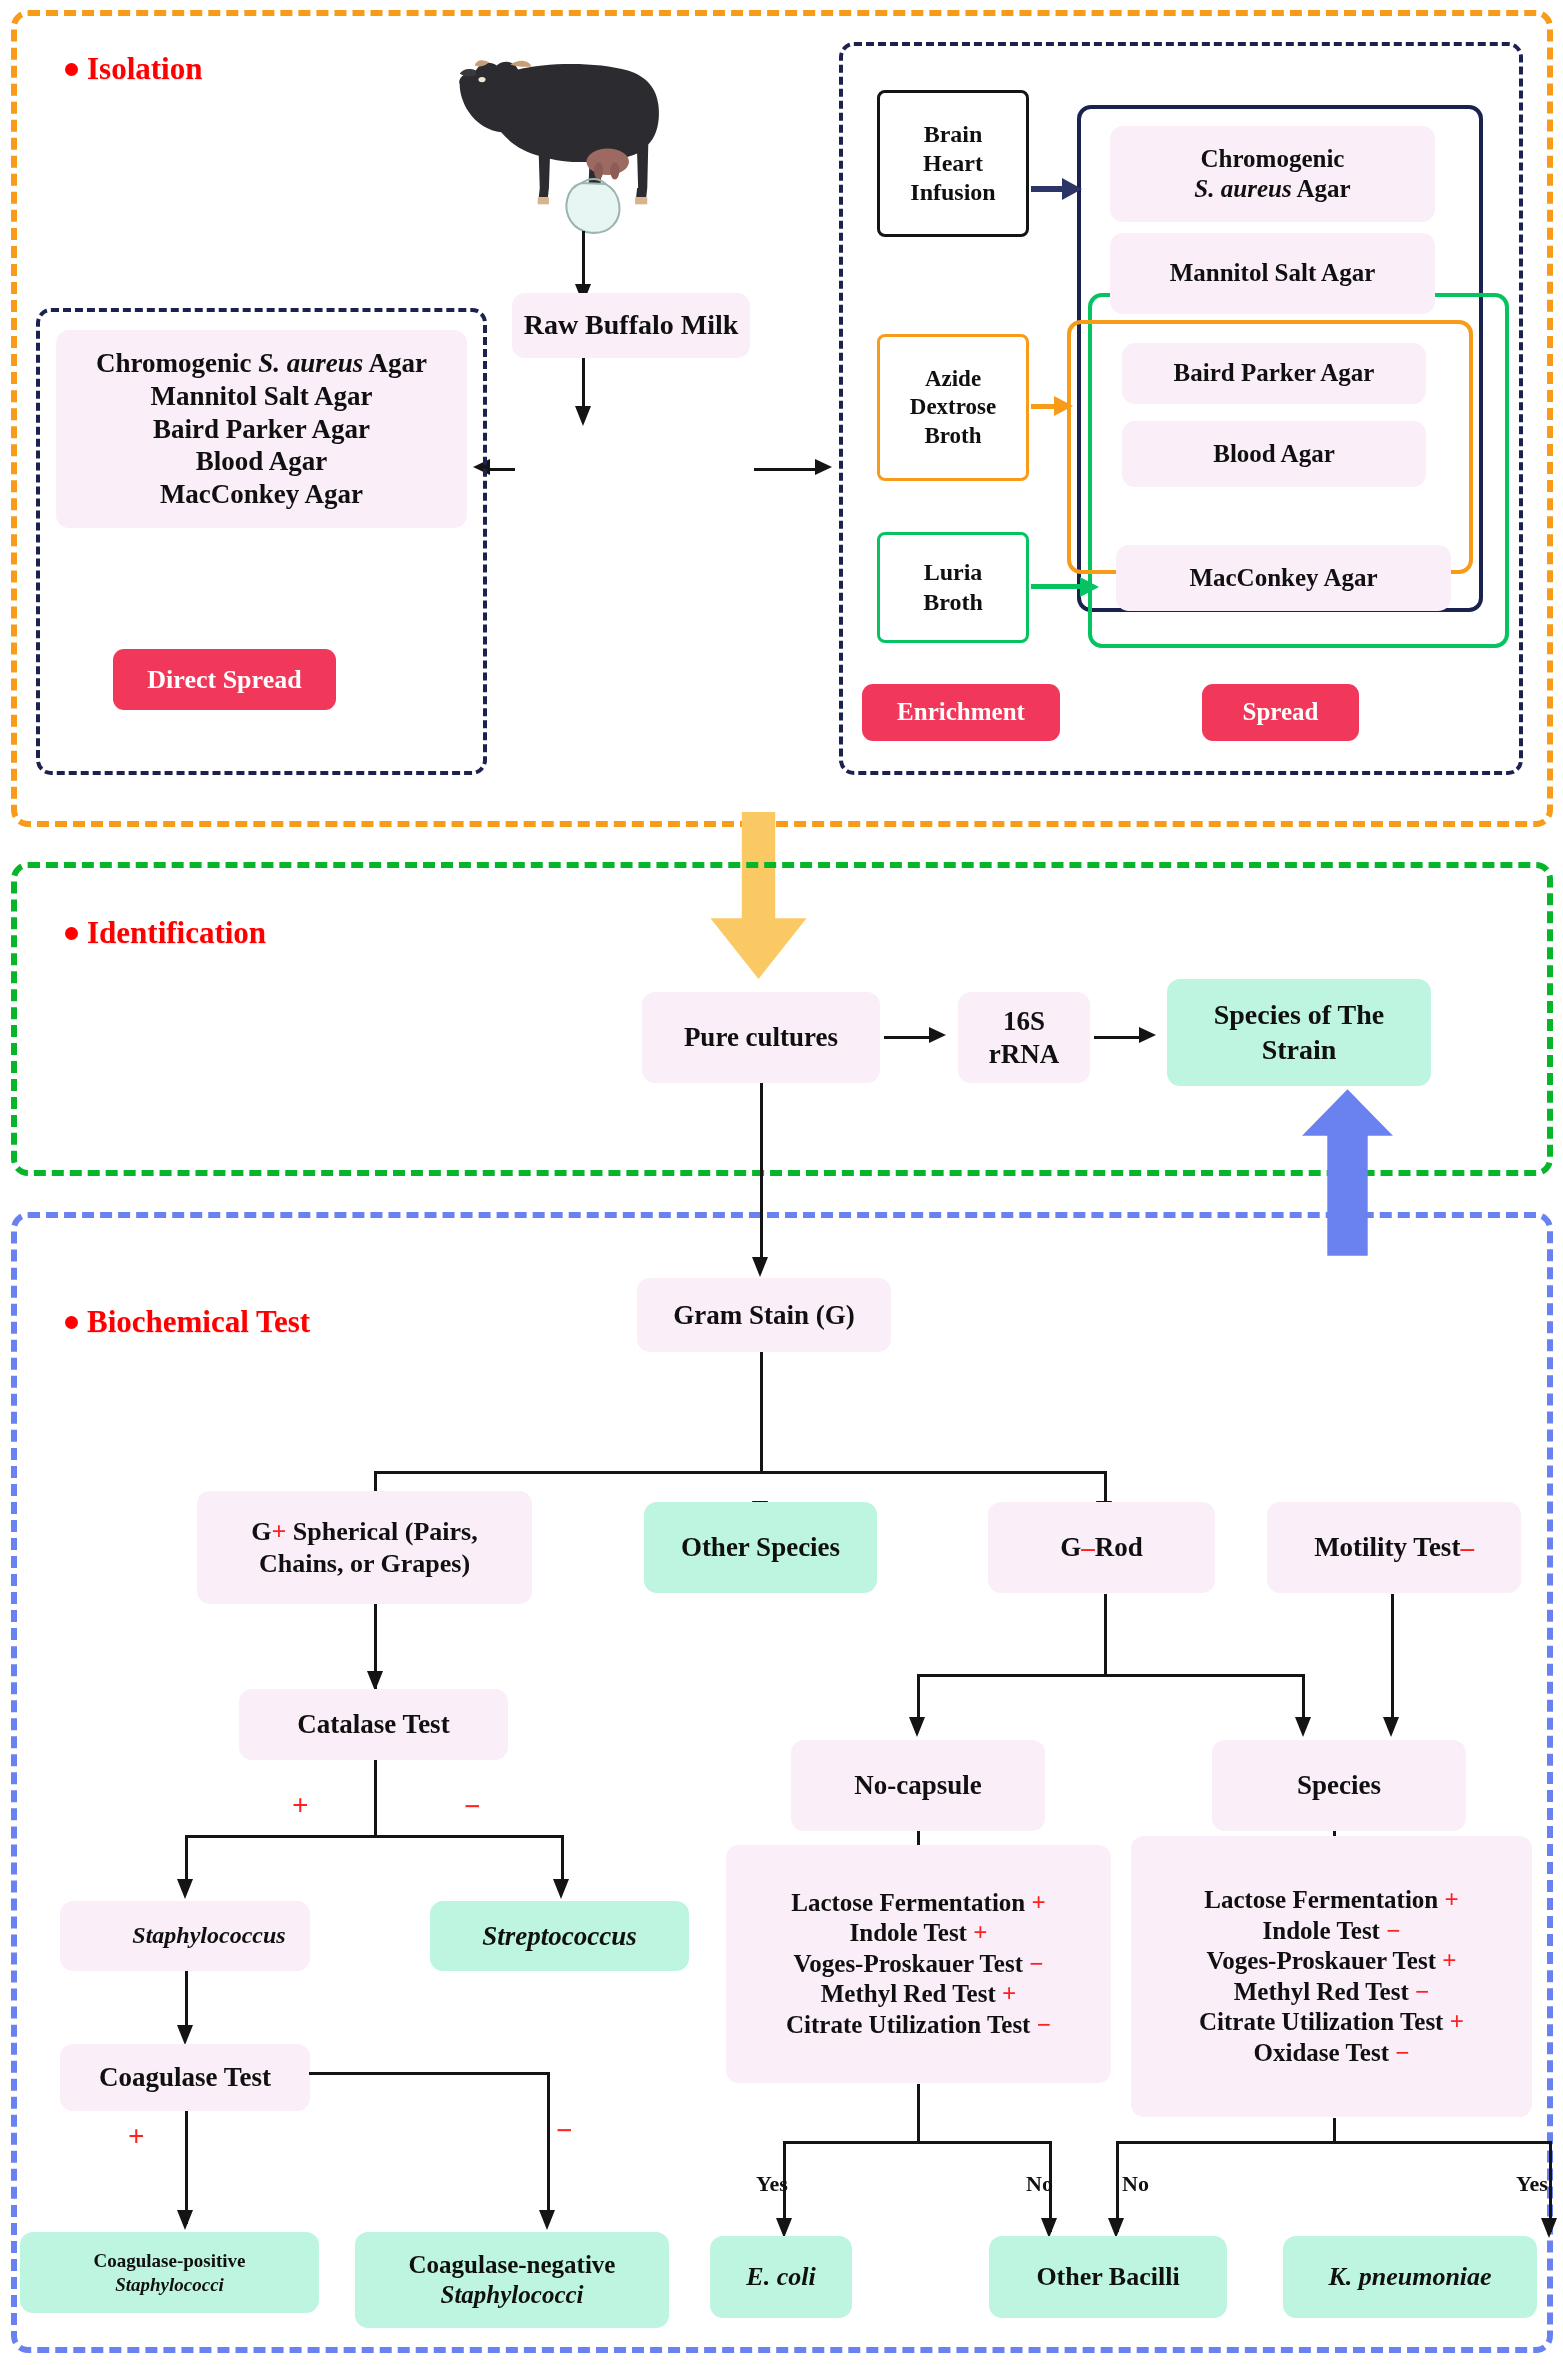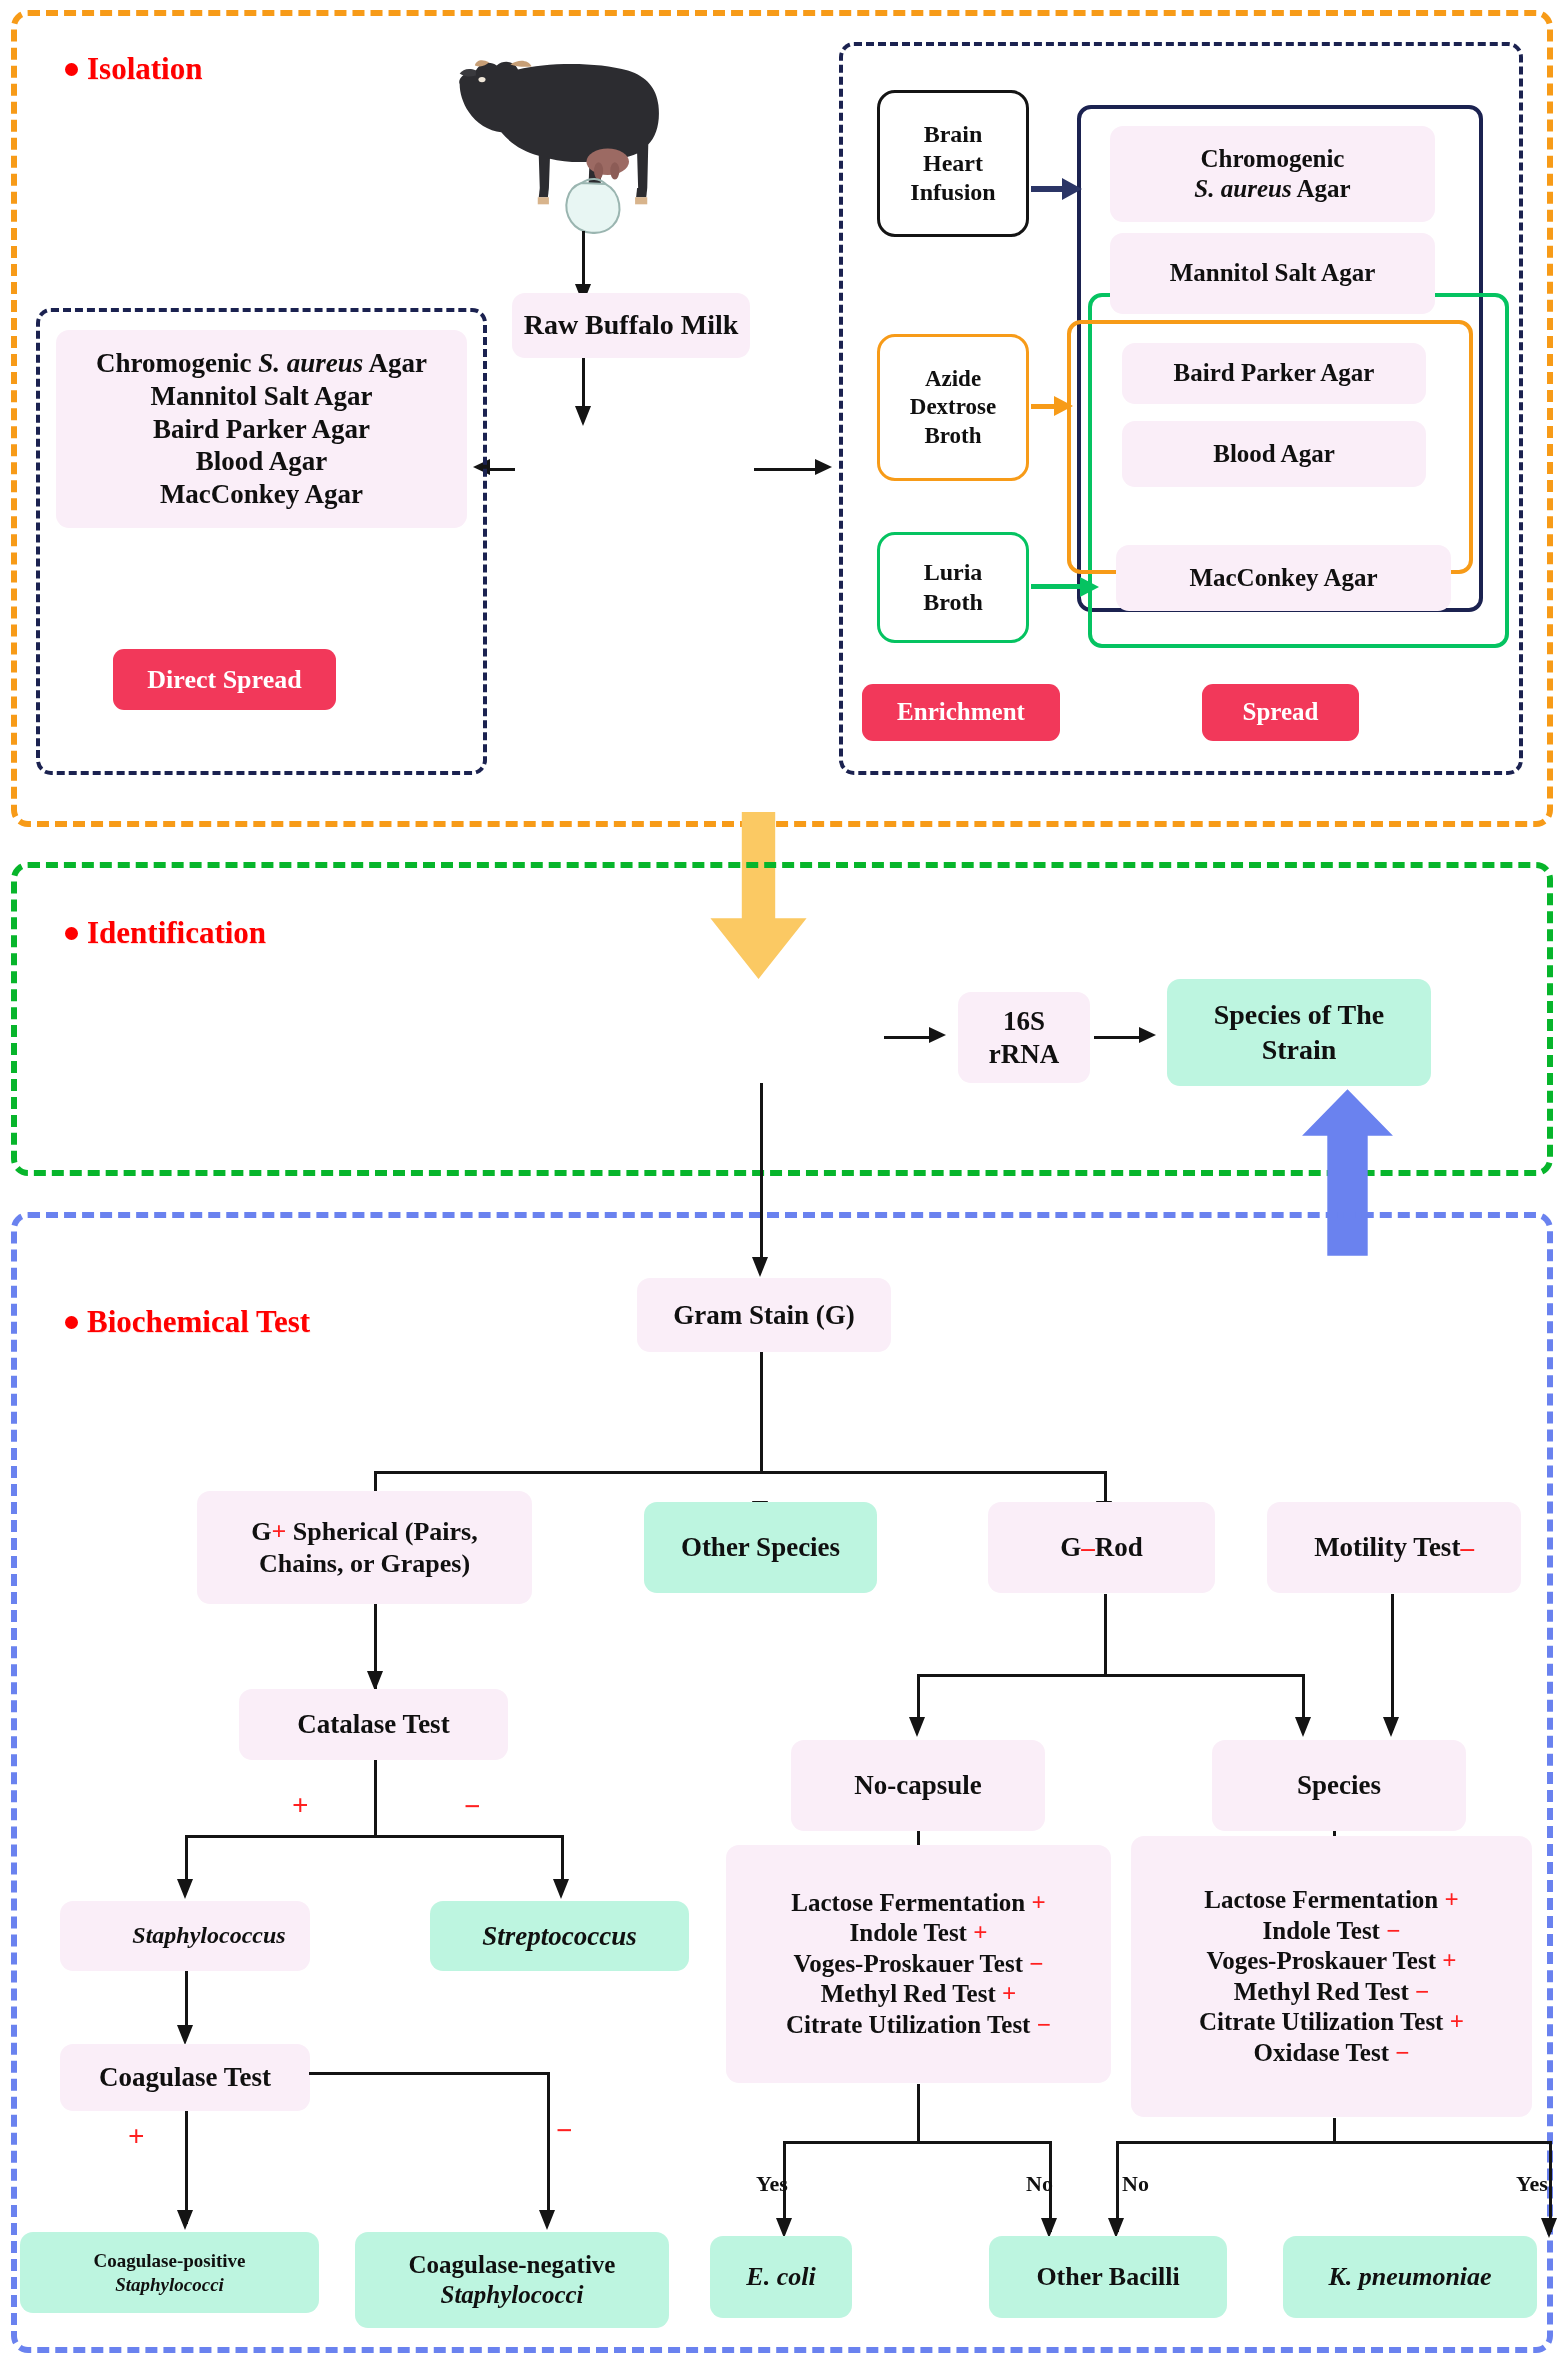--- a/index.html
+++ b/index.html
@@ -31,21 +31,21 @@
   .t-ident{left:65px;top:915px;}
   .t-bio{left:65px;top:1304px;}
 
   
   .node{position:absolute;box-sizing:border-box;display:flex;align-items:center;justify-content:center;
         text-align:center;font-weight:bold;border-radius:13px;line-height:1.22;color:#101010;
         font-family:"Liberation Serif", serif;}
   .pink{background:#FAEEF8;}
   .mint{background:#BDF5E0;}
   .red{background:#F2385A;color:#FFFFFF;border-radius:11px;}
-  .outline{background:#FFFFFF;border-width:3.6px;border-style:solid;border-radius:18px;}
+  .outline{background:#FFFFFF;border-width:3.6px;border-style:solid;border-radius:8px;}
   .ol-black{border-color:#141414;}
   .ol-orange{border-color:#F79B18;}
   .ol-green{border-color:#05C361;}
 
   .it{font-style:italic;}
   .pos{color:#FF2020;}
   .neg{color:#FF2020;}
 
   
   .ln{position:absolute;background:#141414;}
@@ -178,20 +178,21 @@
 
   <svg class="big-arrow" style="left:700px;top:812px;width:117px;height:167px;" viewBox="0 0 230 330">
     <polygon points="82,0 148,0 148,210 210,210 115,330 20,210 82,210" fill="#FBC963"></polygon>
   </svg>
 
   <div class="frame frame-identification"></div>
   <div class="sec-title t-ident">
     <span class="bullet"></span><span>Identification</span>
   </div>
 
+  <div class="node pink" style="left:642px;top:992px;width:238px;height:91px;font-size:27px;">Pure cultures</div>
 
   <div class="ln hl" style="left:884px;top:1036px;width:46px;"></div>
   <div class="ar ar-right" style="left:929px;top:1027px;"></div>
 
   <div class="node pink" style="left:958px;top:992px;width:132px;height:91px;font-size:27px;flex-direction:column;">
     <div>16S</div>
     <div>rRNA</div>
   </div>
 
   <div class="ln hl" style="left:1094px;top:1036px;width:46px;"></div>

